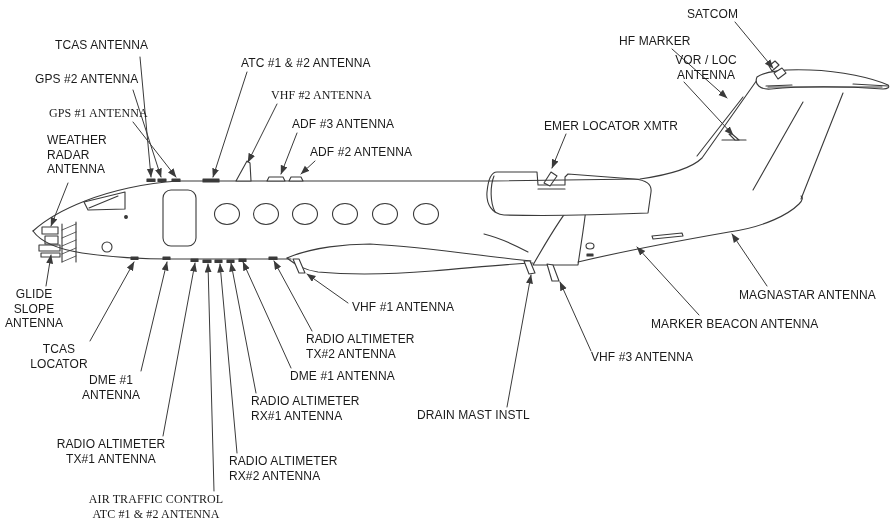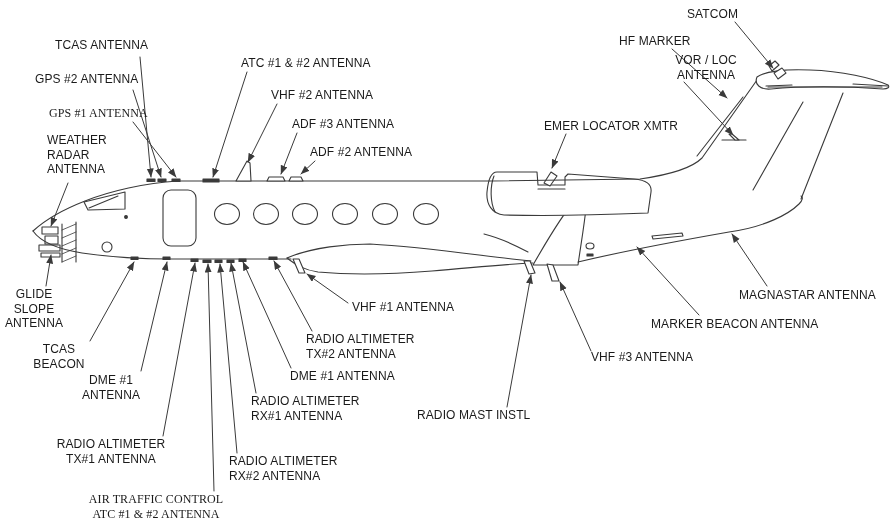--- a/index.html
+++ b/index.html
@@ -142,45 +142,45 @@
     </g>
   </svg>
 
   <div class="lbl" style="left:55px;top:38px;">TCAS ANTENNA</div>
   <div class="lbl" style="left:35px;top:72px;">GPS #2 ANTENNA</div>
   <div class="lbl" style="left:49px;top:106px;font-family:Liberation Serif, serif;">GPS #1 ANTENNA</div>
   <div class="lbl" style="left:47px;top:133px;">WEATHER
 RADAR
 ANTENNA</div>
   <div class="lbl" style="left:241px;top:56px;">ATC #1 &amp; #2 ANTENNA</div>
-  <div class="lbl" style="left:271px;top:88px;">VHF #2 ANTENNA</div>
+  <div class="lbl" style="left:271px;top:88px;font-family:Liberation Serif, serif;">VHF #2 ANTENNA</div>
   <div class="lbl" style="left:292px;top:117px;">ADF #3 ANTENNA</div>
   <div class="lbl" style="left:310px;top:145px;">ADF #2 ANTENNA</div>
   <div class="lbl" style="left:687px;top:7px;">SATCOM</div>
   <div class="lbl" style="left:619px;top:34px;">HF MARKER</div>
   <div class="lbl ctr" style="left:626px;top:53px;width:68px;margin-left:46px;">VOR / LOC
 ANTENNA</div>
   <div class="lbl" style="left:544px;top:119px;">EMER LOCATOR XMTR</div>
   <div class="lbl ctr" style="left:2px;top:287px;width:64px;">GLIDE
 SLOPE
 ANTENNA</div>
   <div class="lbl ctr" style="left:27px;top:342px;width:64px;">TCAS
-BEACON</div>
+LOCATOR</div>
   <div class="lbl ctr" style="left:79px;top:373px;width:64px;">DME #1
 ANTENNA</div>
   <div class="lbl ctr" style="left:55px;top:437px;width:112px;">RADIO ALTIMETER
 TX#1 ANTENNA</div>
   <div class="lbl ctr" style="left:86px;top:492px;width:140px;font-family:Liberation Serif, serif;">AIR TRAFFIC CONTROL
 ATC #1 &amp; #2 ANTENNA</div>
   <div class="lbl" style="left:229px;top:454px;">RADIO ALTIMETER
 RX#2 ANTENNA</div>
   <div class="lbl" style="left:251px;top:394px;">RADIO ALTIMETER
 RX#1 ANTENNA</div>
   <div class="lbl" style="left:290px;top:369px;">DME #1 ANTENNA</div>
   <div class="lbl" style="left:306px;top:332px;">RADIO ALTIMETER
 TX#2 ANTENNA</div>
   <div class="lbl" style="left:352px;top:300px;">VHF #1 ANTENNA</div>
-  <div class="lbl" style="left:417px;top:408px;">RADIO MAST INSTL</div>
+  <div class="lbl" style="left:417px;top:408px;">DRAIN MAST INSTL</div>
   <div class="lbl" style="left:591px;top:350px;">VHF #3 ANTENNA</div>
   <div class="lbl" style="left:651px;top:317px;">MARKER BEACON ANTENNA</div>
   <div class="lbl" style="left:739px;top:288px;">MAGNASTAR ANTENNA</div>
 
 </div>
 
 </body></html>

